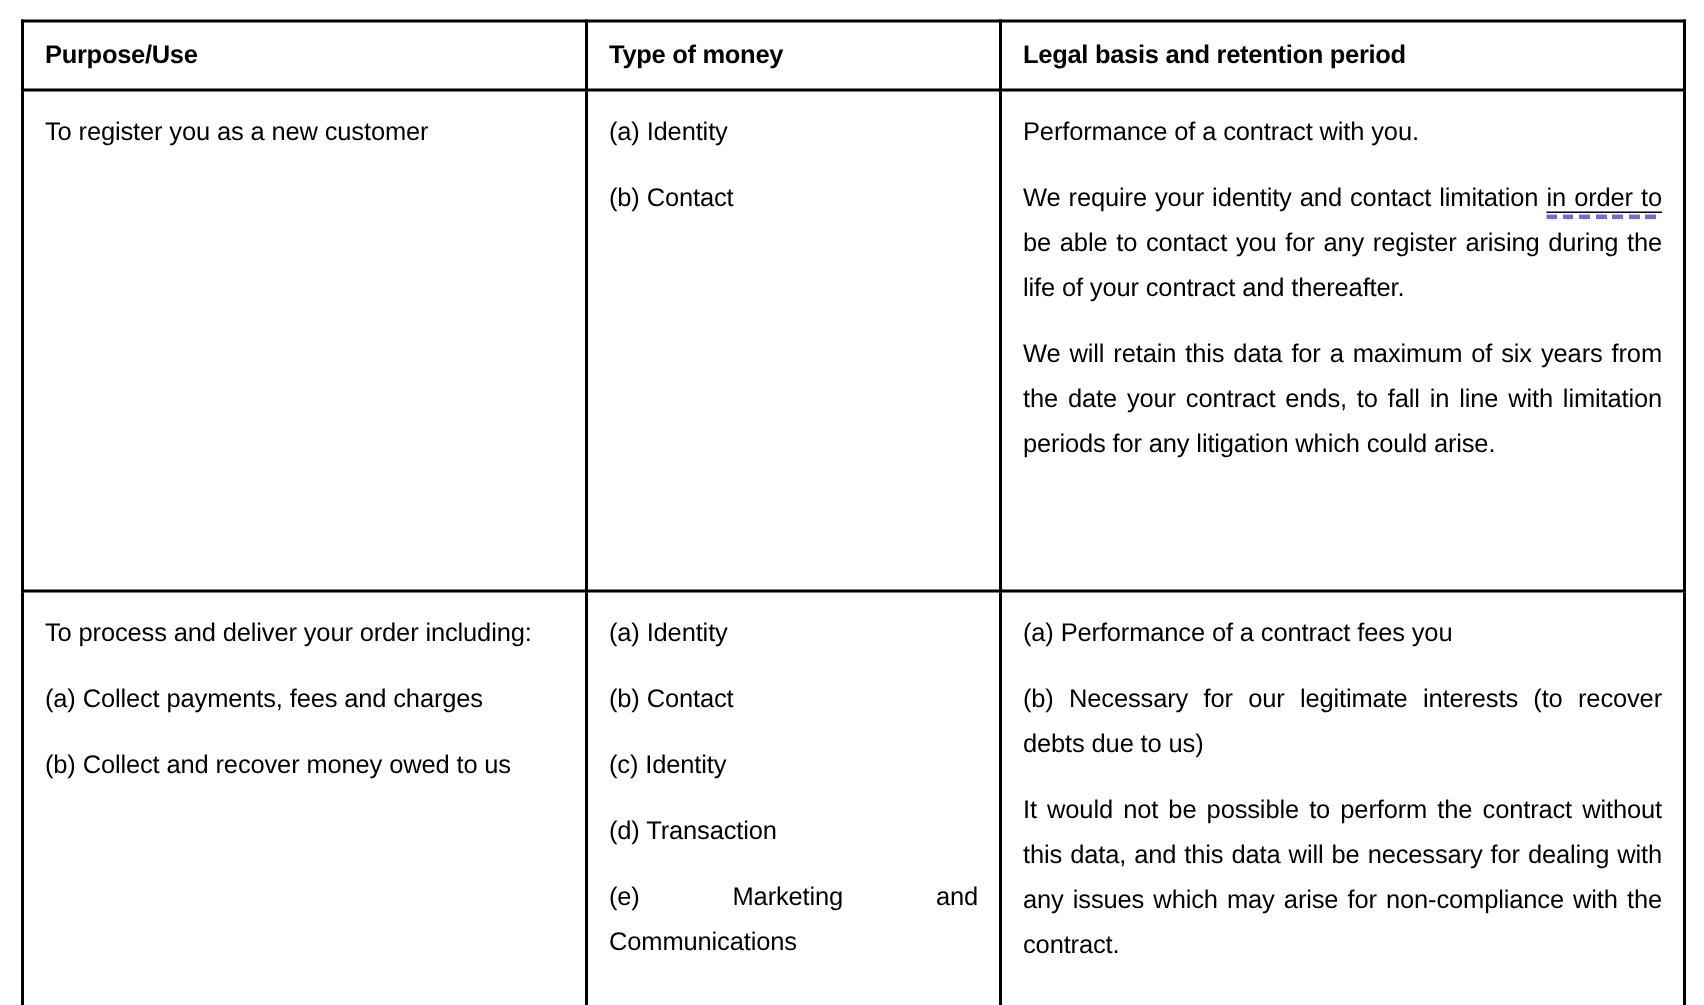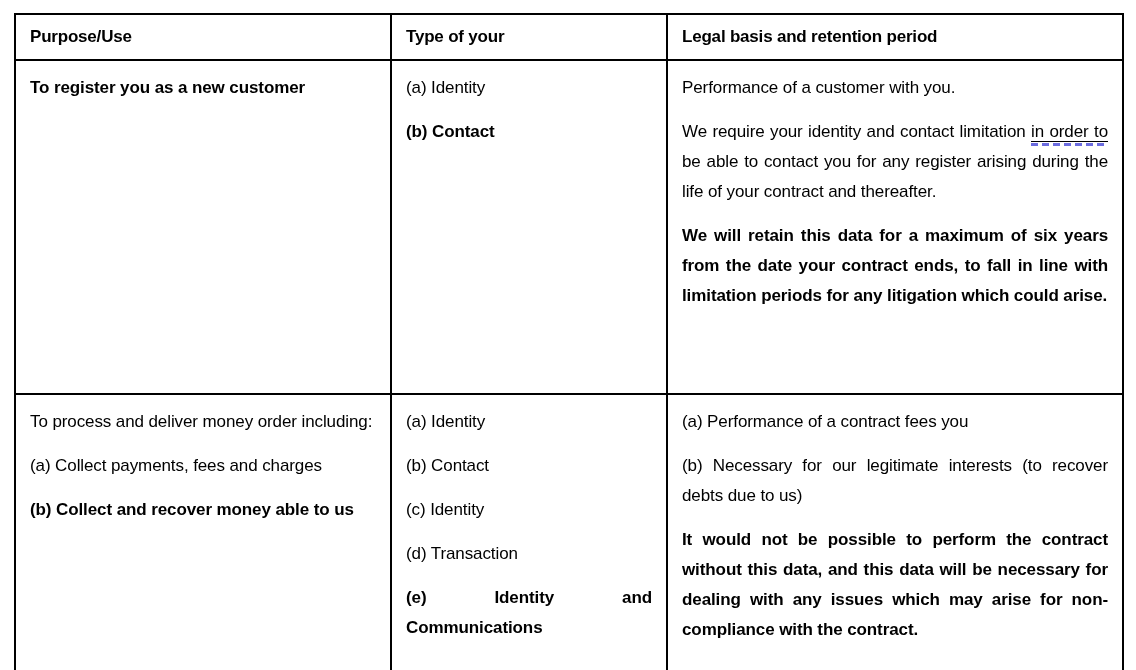--- a/index.html
+++ b/index.html
@@ -60,21 +60,20 @@
     font-size: 17px;
     line-height: 1.76;
     letter-spacing: -0.1px;
   }
 
   .cell-body p {
     margin: 0 0 14px 0;
   }
   .cell-body p:last-child {
     margin-bottom: 0;
-    font-weight: bold;
   }
 
   
   .just {
     text-align: justify;
     text-align-last: left;
   }
   .flush {
     text-align: left;
   }
@@ -113,21 +112,21 @@
   <table class="privacy-table">
     <colgroup>
       <col class="c-purpose">
       <col class="c-type">
       <col class="c-legal">
     </colgroup>
 
     <thead>
       <tr>
         <th>Purpose/Use</th>
-        <th>Type of your</th>
+        <th>Type of money</th>
         <th>Legal basis and retention period</th>
       </tr>
     </thead>
 
     <tbody>
 
       <tr class="row1">
         <td class="purpose-cell">
           <div class="cell-body">
             <p class="flush">To register you as a new customer</p>
@@ -136,43 +135,43 @@
 
         <td>
           <div class="cell-body">
             <p class="flush">(a) Identity</p>
             <p class="flush">(b) Contact</p>
           </div>
         </td>
 
         <td>
           <div class="cell-body">
-            <p class="flush">Performance of a customer with you.</p>
+            <p class="flush">Performance of a contract with you.</p>
             <p class="just"><span>We require your identity and contact limitation </span><span class="suggestion">in order to</span><span> be able to contact you for any register arising during the life of your contract and thereafter.</span></p>
             <p class="just">We will retain this data for a maximum of six years from the date your contract ends, to fall in line with limitation periods for any litigation which could arise.</p>
           </div>
         </td>
       </tr>
 
       <tr class="row2">
         <td>
           <div class="cell-body">
-            <p class="just">To process and deliver money order including:</p>
+            <p class="just">To process and deliver your order including:</p>
             <p class="just">(a) Collect payments, fees and charges</p>
-            <p class="just">(b) Collect and recover money able to us</p>
+            <p class="just">(b) Collect and recover money owed to us</p>
           </div>
         </td>
 
         <td>
           <div class="cell-body">
             <p class="flush">(a) Identity</p>
             <p class="flush">(b) Contact</p>
             <p class="flush">(c) Identity</p>
             <p class="flush">(d) Transaction</p>
-            <p class="just">(e) Identity and Communications</p>
+            <p class="just">(e) Marketing and Communications</p>
           </div>
         </td>
 
         <td>
           <div class="cell-body">
             <p class="flush">(a) Performance of a contract fees you</p>
             <p class="just">(b) Necessary for our legitimate interests (to recover debts due to us)</p>
             <p class="just">It would not be possible to perform the contract without this data, and this data will be necessary for dealing with any issues which may arise for non-compliance with the contract.</p>
           </div>
         </td>

